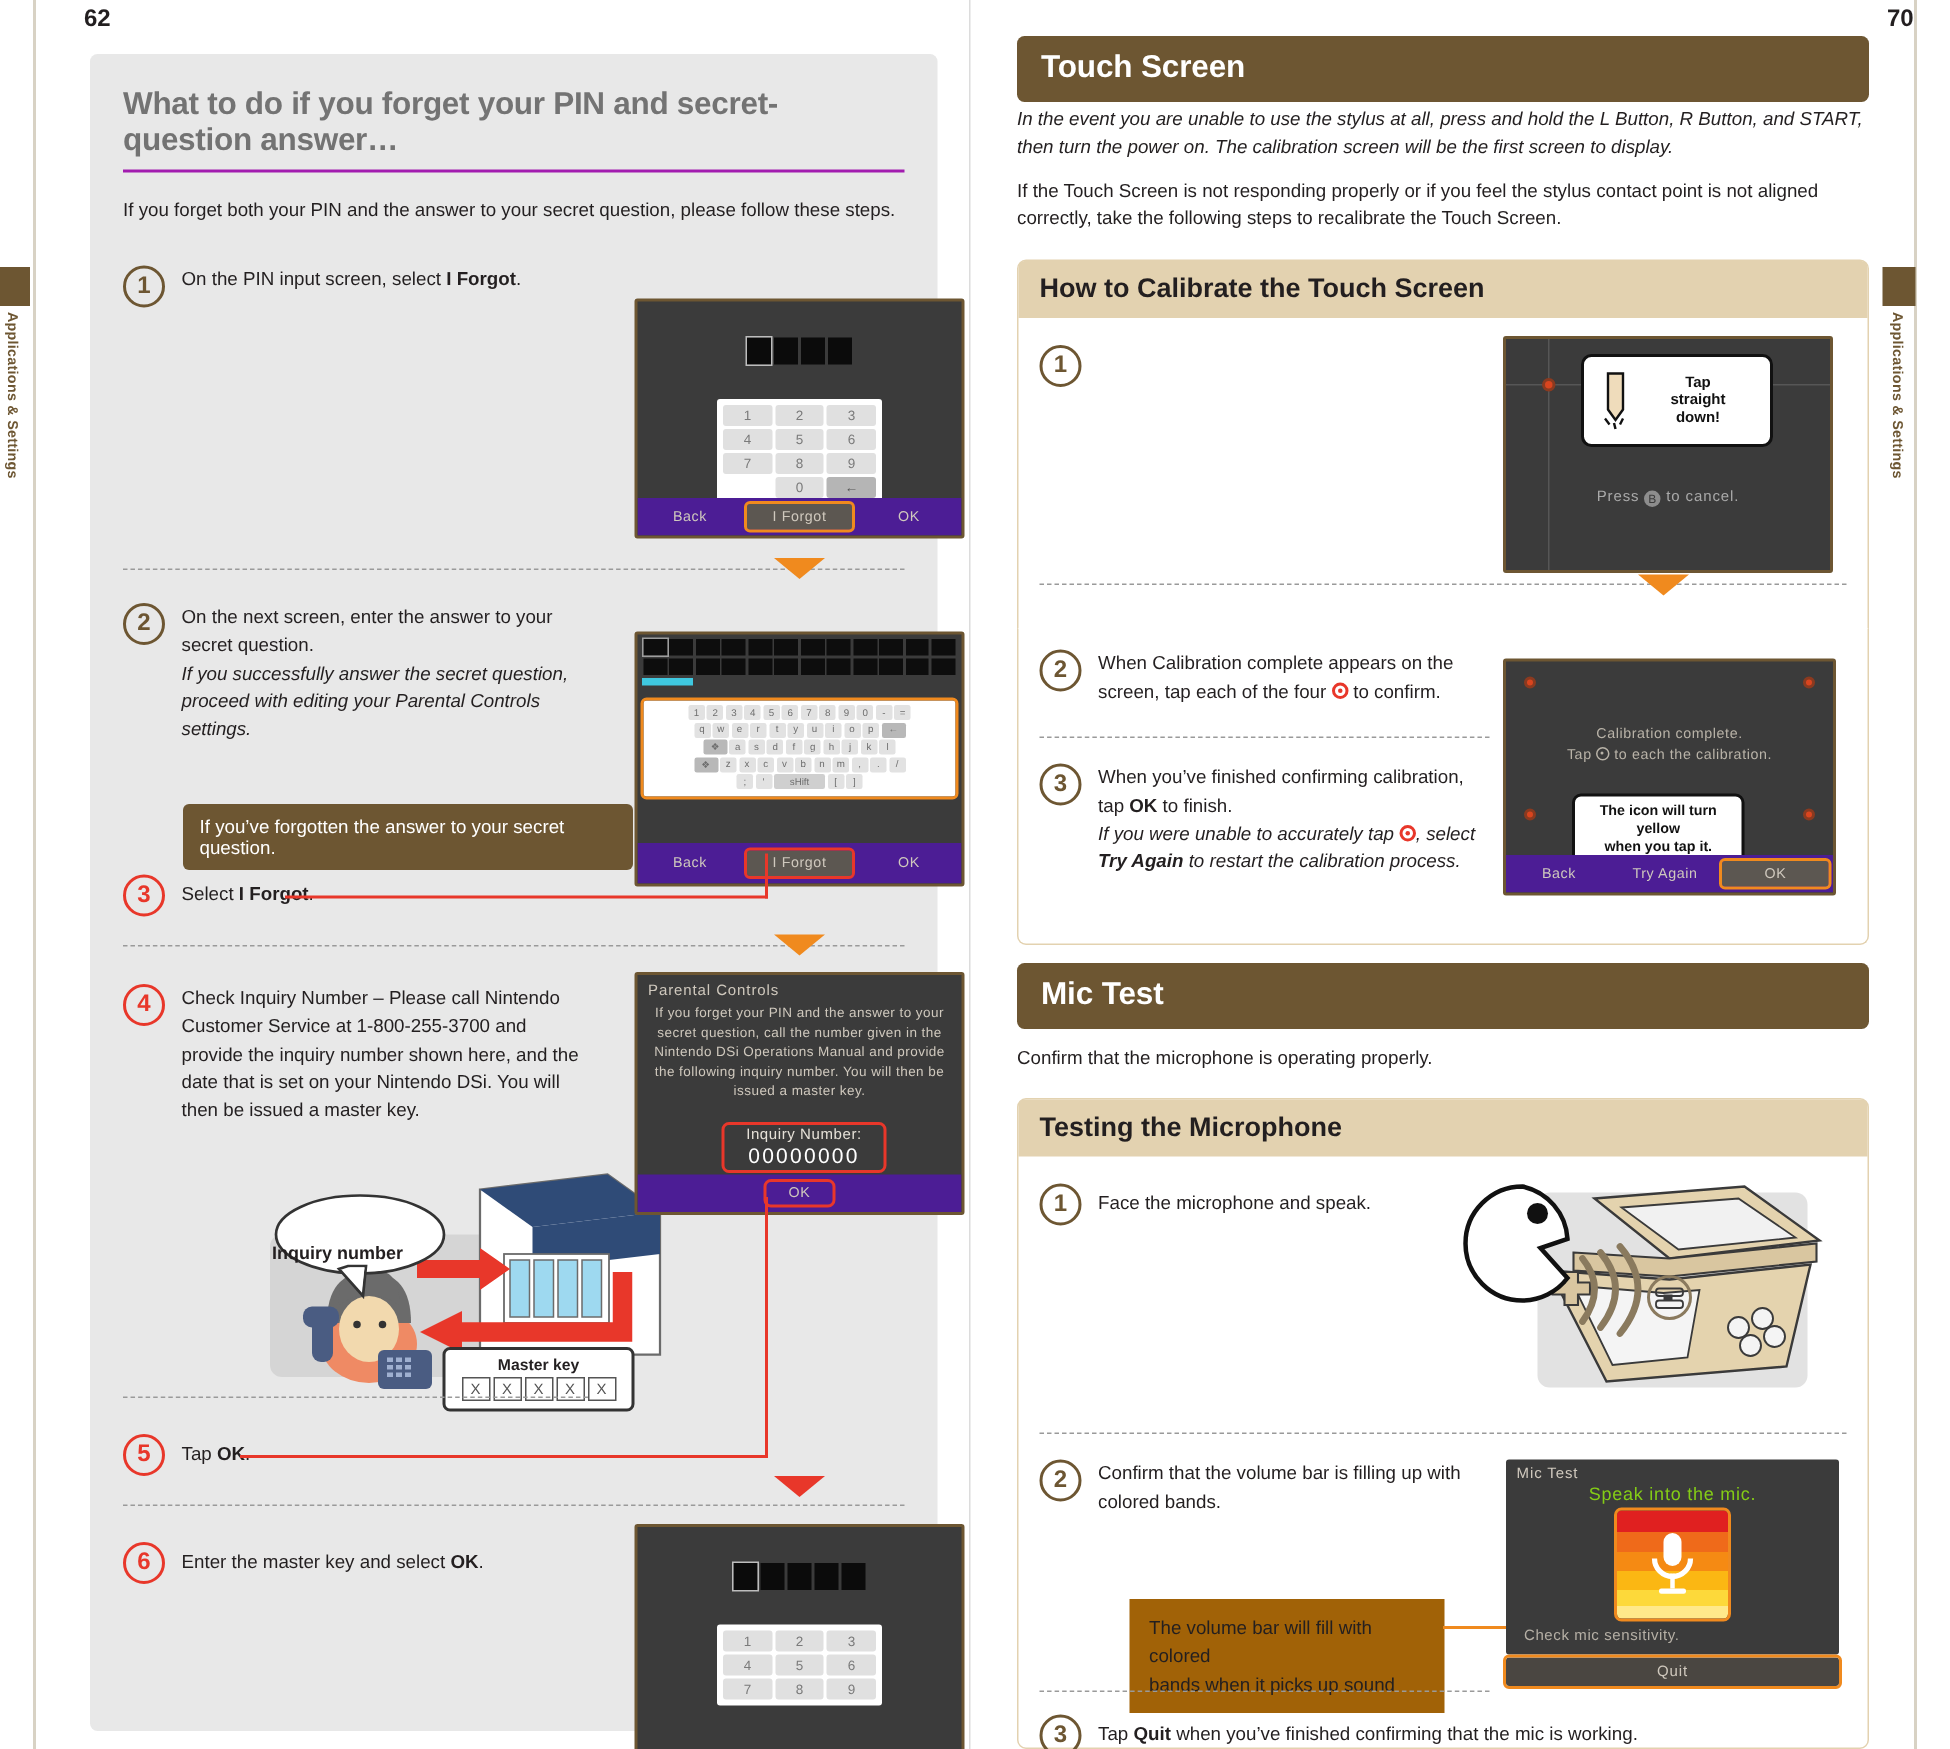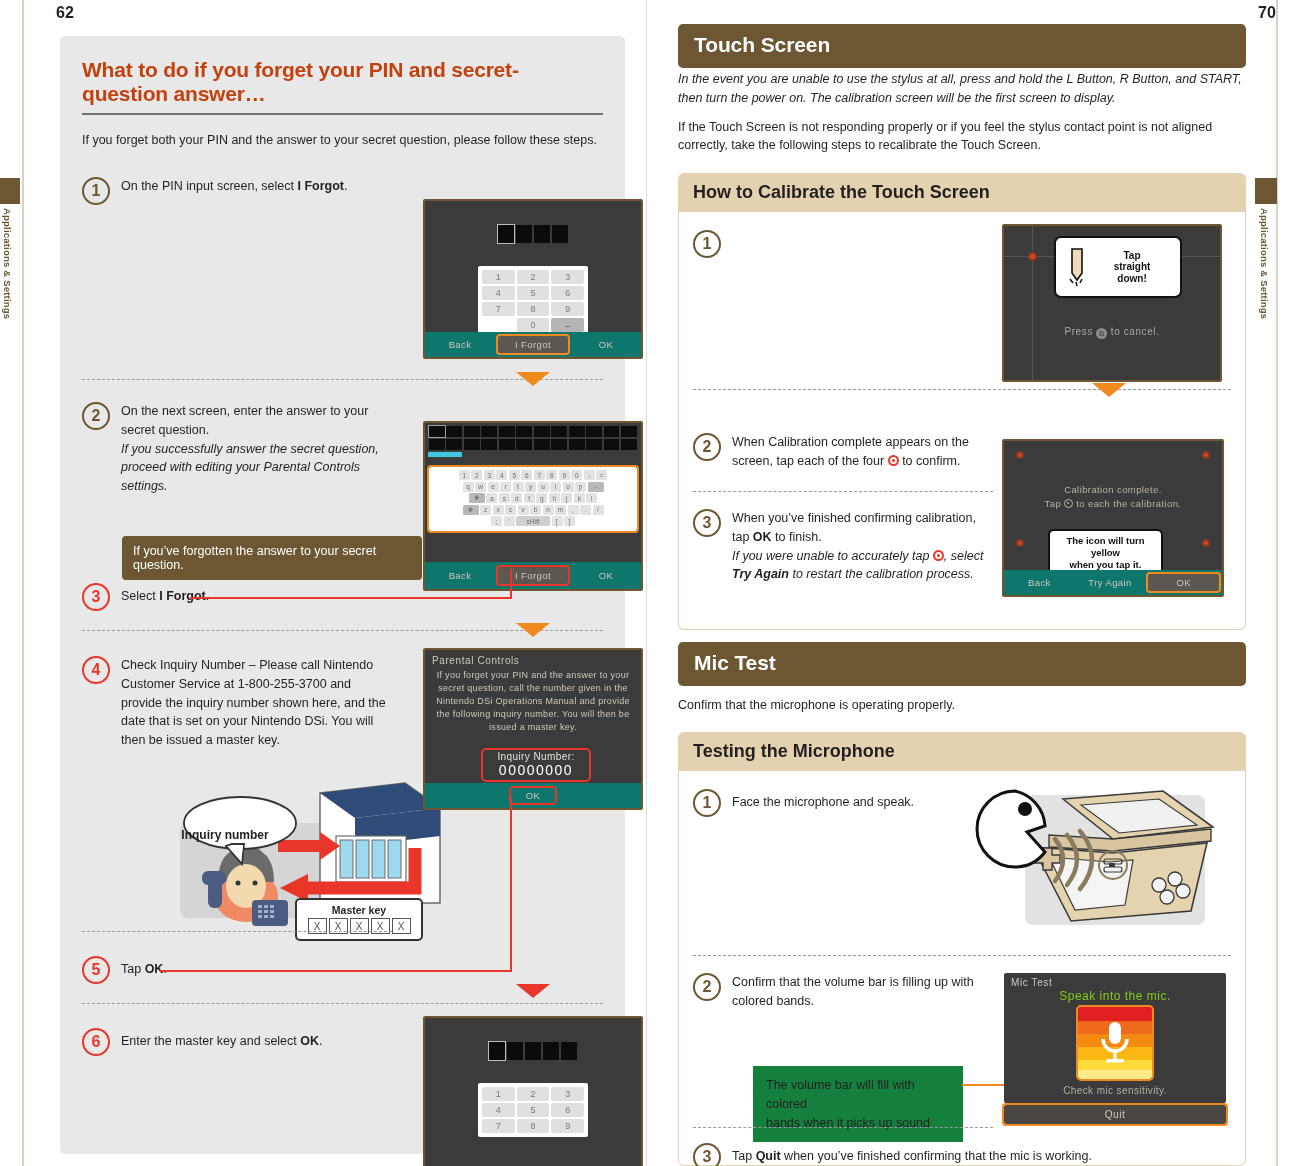--- a/index.html
+++ b/index.html
@@ -42,22 +42,22 @@
     background:#6d5632; color:#fff; border-radius:5px;
     font-size:21px; font-weight:bold; padding:9px 16px 11px 16px;
     letter-spacing:-0.1px;
   }
   
   .grey-panel {
     background:#e8e8e8; border-radius:5px; margin-top:12px;
     padding:22px 22px 8px 22px; position:relative;
   }
   .panel-title {
-    color:#c2410c; font-size:21px; font-weight:bold; letter-spacing:-0.2px;
-    padding-bottom:7px; border-bottom:2px solid #737373; margin-bottom:16px;
+    color:#737373; font-size:21px; font-weight:bold; letter-spacing:-0.2px;
+    padding-bottom:7px; border-bottom:2px solid #a21caf; margin-bottom:16px;
   }
   .panel-intro { font-size:12.5px; color:#231f20; line-height:1.45; }
 
   
   .step-row { position:relative; display:flex; align-items:flex-start; }
   .step-num {
     flex:0 0 auto; width:28px; height:28px; border-radius:50%;
     border:2.2px solid #6d5632; color:#6d5632; background:transparent;
     font-size:16px; font-weight:bold; display:flex; align-items:center;
     justify-content:center; margin-right:11px;
@@ -80,36 +80,36 @@
   }
   .down-arrow.red { border-top-color:#e8372a; }
 
   
   .brown-callout {
     background:#6d5632; color:#fff; border-radius:4px;
     font-size:12.5px; padding:8px 11px; display:inline-block;
   }
   
   .grey-callout {
-    background:#15803d; color:#231f20; font-size:12.5px;
+    background:#a16207; color:#231f20; font-size:12.5px;
     padding:10px 13px; line-height:1.5;
   }
 
   
   .conn { position:absolute; background:#e8372a; }
 
   
   .ds-screen {
     background:#3b3b3b; border:2px solid #6d5632; border-radius:2px;
     position:relative; overflow:hidden;
   }
   .ds-screen.noborder { border:none; }
   .ds-bottombar {
     position:absolute; left:0; right:0; bottom:0; height:16%;
-    background:#0f766e; display:flex; align-items:center;
+    background:#4c1d95; display:flex; align-items:center;
   }
   .ds-btn {
     flex:1 1 0; text-align:center; color:#cfc8bd; font-size:9.5px;
     letter-spacing:0.4px;
   }
   .ds-btn.filled { background:#5c5751; margin:2px 3px; border-radius:2px; padding:3px 0; }
   .hl-orange { outline:2.4px solid #f08a1e; outline-offset:0px; border-radius:3px; }
   .hl-red { outline:2.4px solid #e8372a; outline-offset:0px; border-radius:3px; }
 
   .pin-boxes { display:flex; gap:2px; justify-content:center; }
@@ -159,21 +159,21 @@
     position:absolute; background:#fff; border:2.5px solid #111; border-radius:7px;
     display:flex; align-items:center; gap:6px; padding:6px 10px;
   }
   .speech-text { font-size:10px; font-weight:bold; text-align:center; line-height:1.15; color:#111;}
   .press-cancel { position:absolute; color:#a9a9a9; font-size:10px; letter-spacing:0.6px;}
   .cal-msg { position:absolute; left:0; right:0; text-align:center; color:#b9b3a8; font-size:9.5px; line-height:1.5; letter-spacing:0.4px;}
 
   
   .mic-title { color:#cfc8bd; font-size:10px; padding:4px 0 0 7px; letter-spacing:0.6px;}
   .mic-sub { color:#84cc16; font-size:12px; text-align:center; letter-spacing:0.5px; }
-  .mic-sub2 { color:#b5afa5; font-size:10px; text-align:center; letter-spacing:0.4px;}
+  .mic-sub2 { color:#b5afa5; font-size:10px; text-align:left; letter-spacing:0.4px;margin-left:12px;}
   .vol-box {
     position:absolute; border-radius:3px; overflow:hidden;
     background: linear-gradient(180deg,
       #e02020 0%, #e02020 20%,
       #ef6a1a 20%, #ef6a1a 38%,
       #f58a13 38%, #f58a13 56%,
       #fbb713 56%, #fbb713 74%,
       #fdd93a 74%, #fdd93a 88%,
       #ffe98a 88%, #ffe98a 100%);
   }

